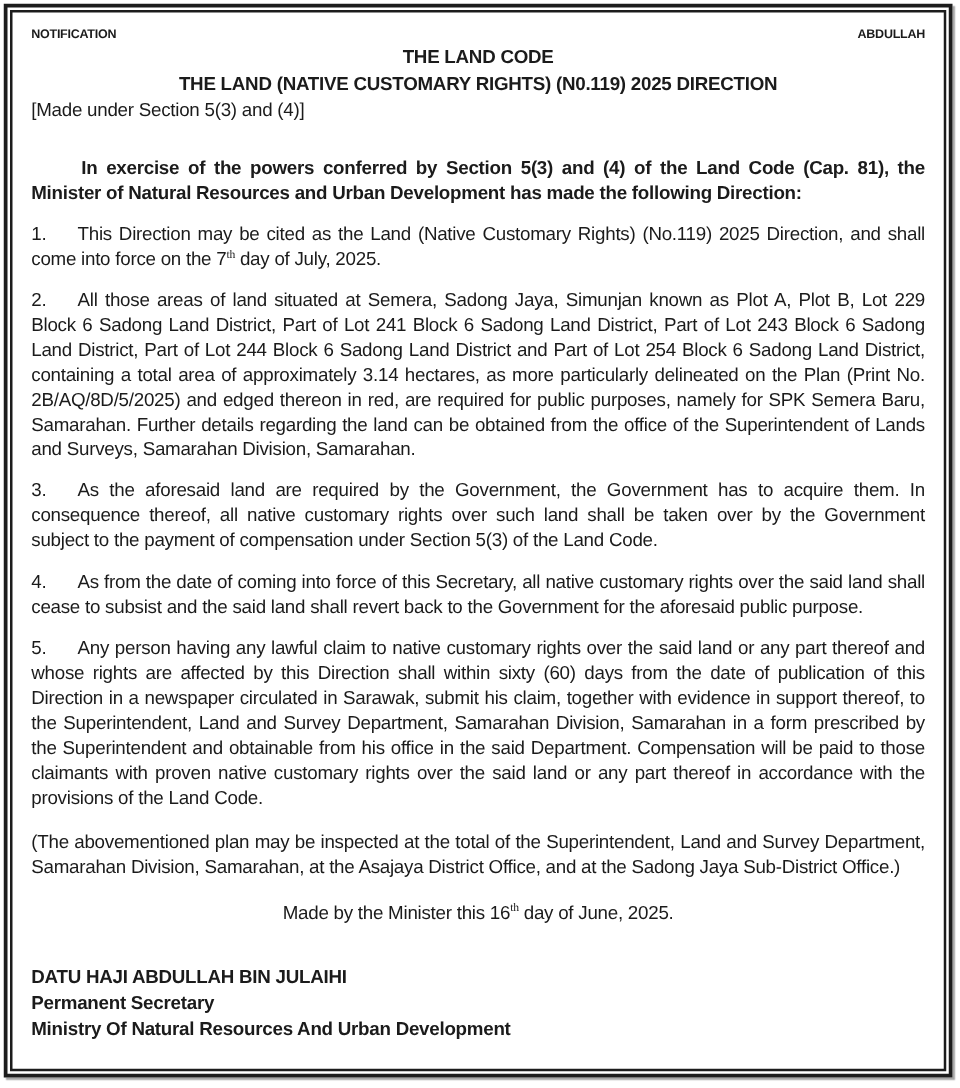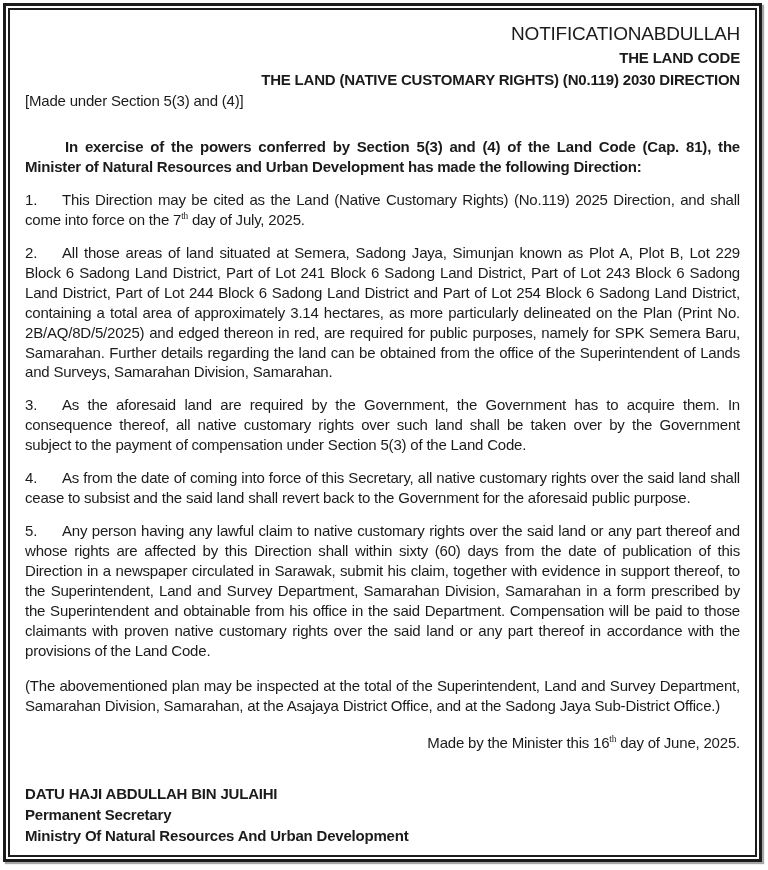--- a/index.html
+++ b/index.html
@@ -32,25 +32,25 @@
     height: 100%;
     padding: 11px 15px 10px 15px;
     overflow: hidden;
     color: #1b1b1b;
     font-size: 15px;
     line-height: 1.33;
     letter-spacing: -0.2px;
   }
   .header-row {
     display: flex;
-    justify-content: flex-end;
-    font-weight: normal;
-    font-size: 19px;
+    justify-content: space-between;
+    font-weight: bold;
+    font-size: 10px;
   }
-  .title-line { text-align: right; font-weight: bold; margin-top: 2px; }
+  .title-line { text-align: center; font-weight: bold; margin-top: 2px; }
   .made-under { text-align: left; margin-top: 1px; }
   .intro {
     margin: 26px 0 0 0;
     text-indent: 40px;
     text-align: justify;
     font-weight: bold;
   }
   .para {
     margin: 13px 0 0 0;
     text-align: justify;
@@ -58,21 +58,21 @@
   .num {
     display: inline-block;
     min-width: 37px;
   }
   .note {
     margin: 15px 0 0 0;
     text-align: justify;
   }
   .made-by {
     margin: 17px 0 0 0;
-    text-align: right;
+    text-align: center;
   }
   .signature {
     margin-top: 32px;
     text-align: left;
     font-weight: bold;
     line-height: 1.38;
   }
   sup { font-size: 0.62em; line-height: 0; font-family: Liberation Serif, serif; }
 </style>
 </head>
@@ -80,21 +80,21 @@
 
 <div class="sheet">
   <div class="inner">
 
     <div class="header-row">
       <span>NOTIFICATION</span>
       <span>ABDULLAH</span>
     </div>
 
     <div class="title-line">THE LAND CODE</div>
-    <div class="title-line">THE LAND (NATIVE CUSTOMARY RIGHTS) (N0.119) 2030 DIRECTION</div>
+    <div class="title-line">THE LAND (NATIVE CUSTOMARY RIGHTS) (N0.119) 2025 DIRECTION</div>
     <div class="made-under">[Made under Section 5(3) and (4)]</div>
 
     <p class="intro">In exercise of the powers conferred by Section 5(3) and (4) of the Land Code (Cap. 81), the Minister of Natural Resources and Urban Development has made the following Direction:</p>
 
     <p class="para"><span class="num">1.</span><span>This Direction may be cited as the Land (Native Customary Rights) (No.119) 2025 Direction, and shall come into force on the 7</span><sup>th</sup><span> day of July, 2025.</span></p>
 
     <p class="para"><span class="num">2.</span><span>All those areas of land situated at Semera, Sadong Jaya, Simunjan known as Plot A, Plot B, Lot 229 Block 6 Sadong Land District, Part of Lot 241 Block 6 Sadong Land District, Part of Lot 243 Block 6 Sadong Land District, Part of Lot 244 Block 6 Sadong Land District and Part of Lot 254 Block 6 Sadong Land District, containing a total area of approximately 3.14 hectares, as more particularly delineated on the Plan (Print No. 2B/AQ/8D/5/2025) and edged thereon in red, are required for public purposes, namely for SPK Semera Baru, Samarahan. Further details regarding the land can be obtained from the office of the Superintendent of Lands and Surveys, Samarahan Division, Samarahan.</span></p>
 
     <p class="para"><span class="num">3.</span><span>As the aforesaid land are required by the Government, the Government has to acquire them. In consequence thereof, all native customary rights over such land shall be taken over by the Government subject to the payment of compensation under Section 5(3) of the Land Code.</span></p>
 

